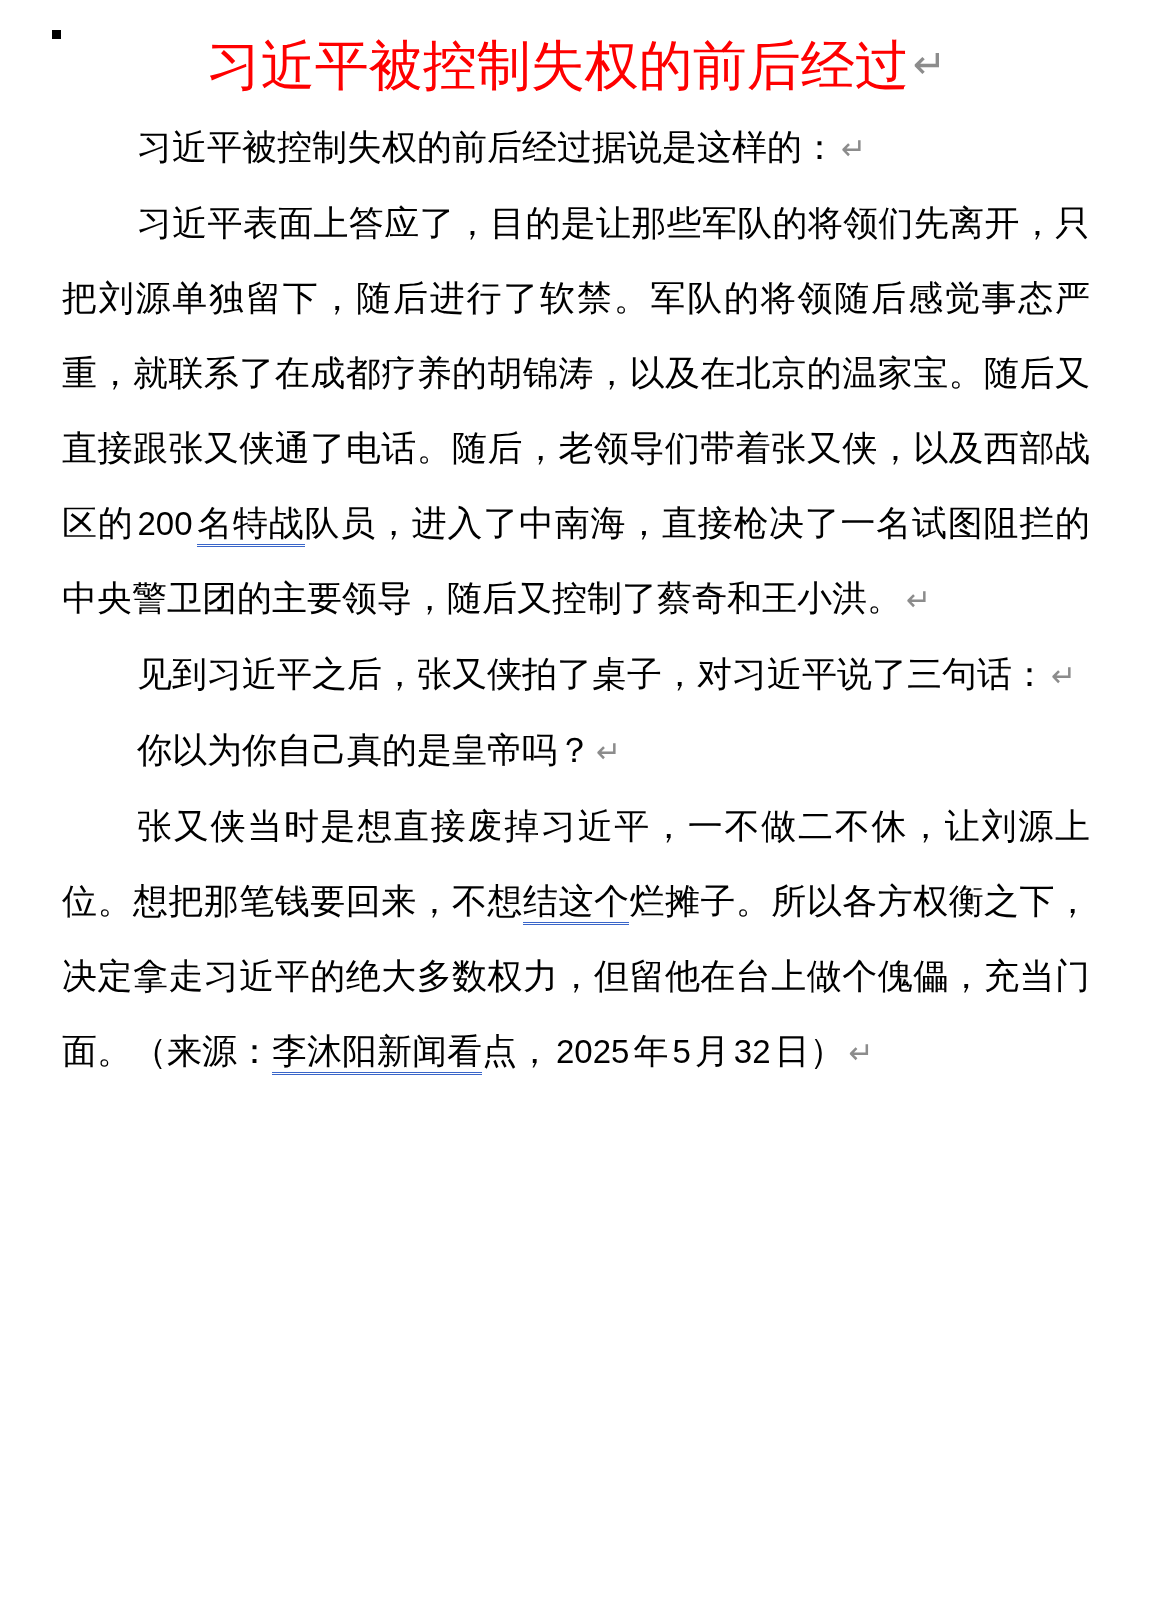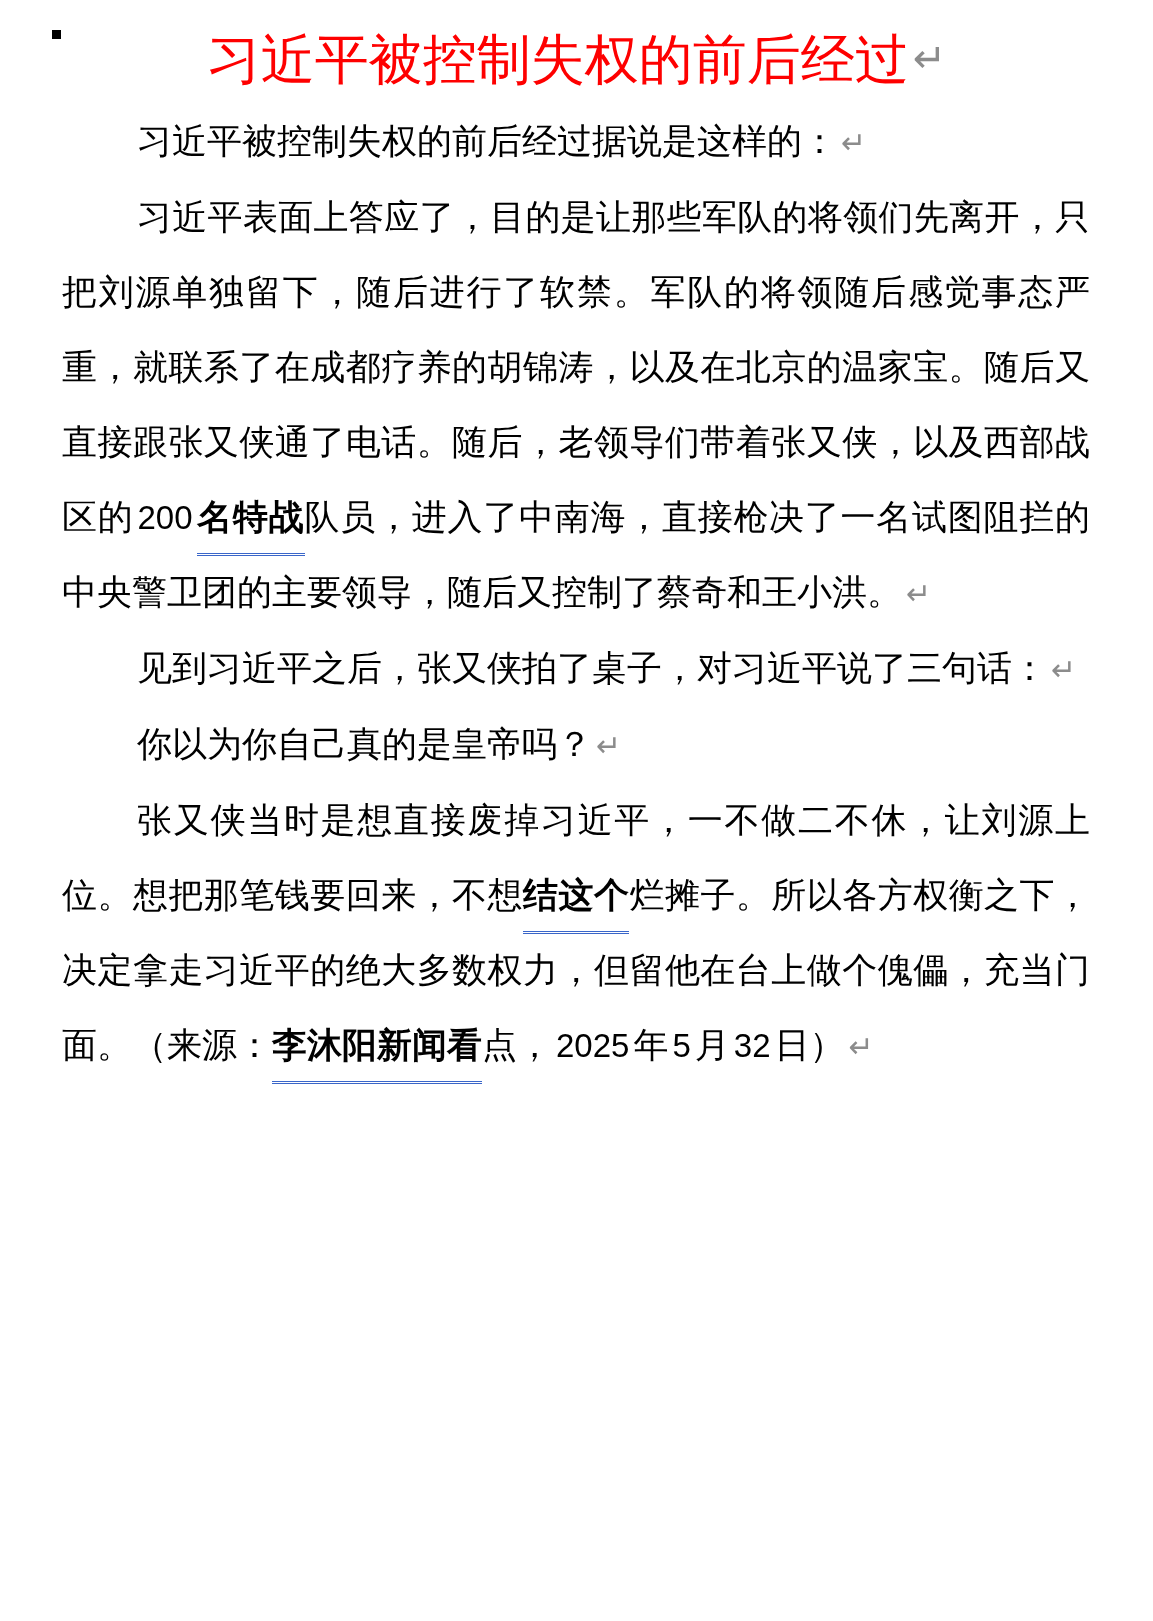--- a/index.html
+++ b/index.html
@@ -14,53 +14,52 @@
   }
   .black-square {
     position: absolute;
     left: 52px;
     top: 30px;
     width: 9px;
     height: 9px;
     background: #000000;
   }
   .doc-title {
-    margin: 12px;
+    margin: 18px;
     padding-top: 10px;
     text-align: center;
     font-size: 54px;
     line-height: 72px;
     font-weight: normal;
     color: var(--title-color, #ff0000);
     white-space: nowrap;
   }
   .content {
     position: absolute;
     left: 62px;
-    top: 104px;
+    top: 110px;
     width: 1028px;
   }
   .content p {
     margin: 0;
     font-size: 35px;
     line-height: 75px;
     text-align: justify;
     text-indent: 75px;
     line-break: strict;
     color: #000000;
   }
   .num {
     font-family: "Liberation Sans", "DejaVu Sans", sans-serif;
     font-size: 33px;
     margin: 0 4px;
   }
   .gram {
     border-bottom: 3px double var(--underline-color, #3a66c9);
-    padding-bottom: 16px;
-    font-weight: bold;
+    padding-bottom: 1px;
   }
   .pmark {
     color: var(--mark-color, #8c8c8c);
     font-family: "DejaVu Sans", sans-serif;
     font-size: 30px;
     margin-left: 4px;
     text-indent: 0;
     display: inline-block;
   }
   .doc-title .pmark {

